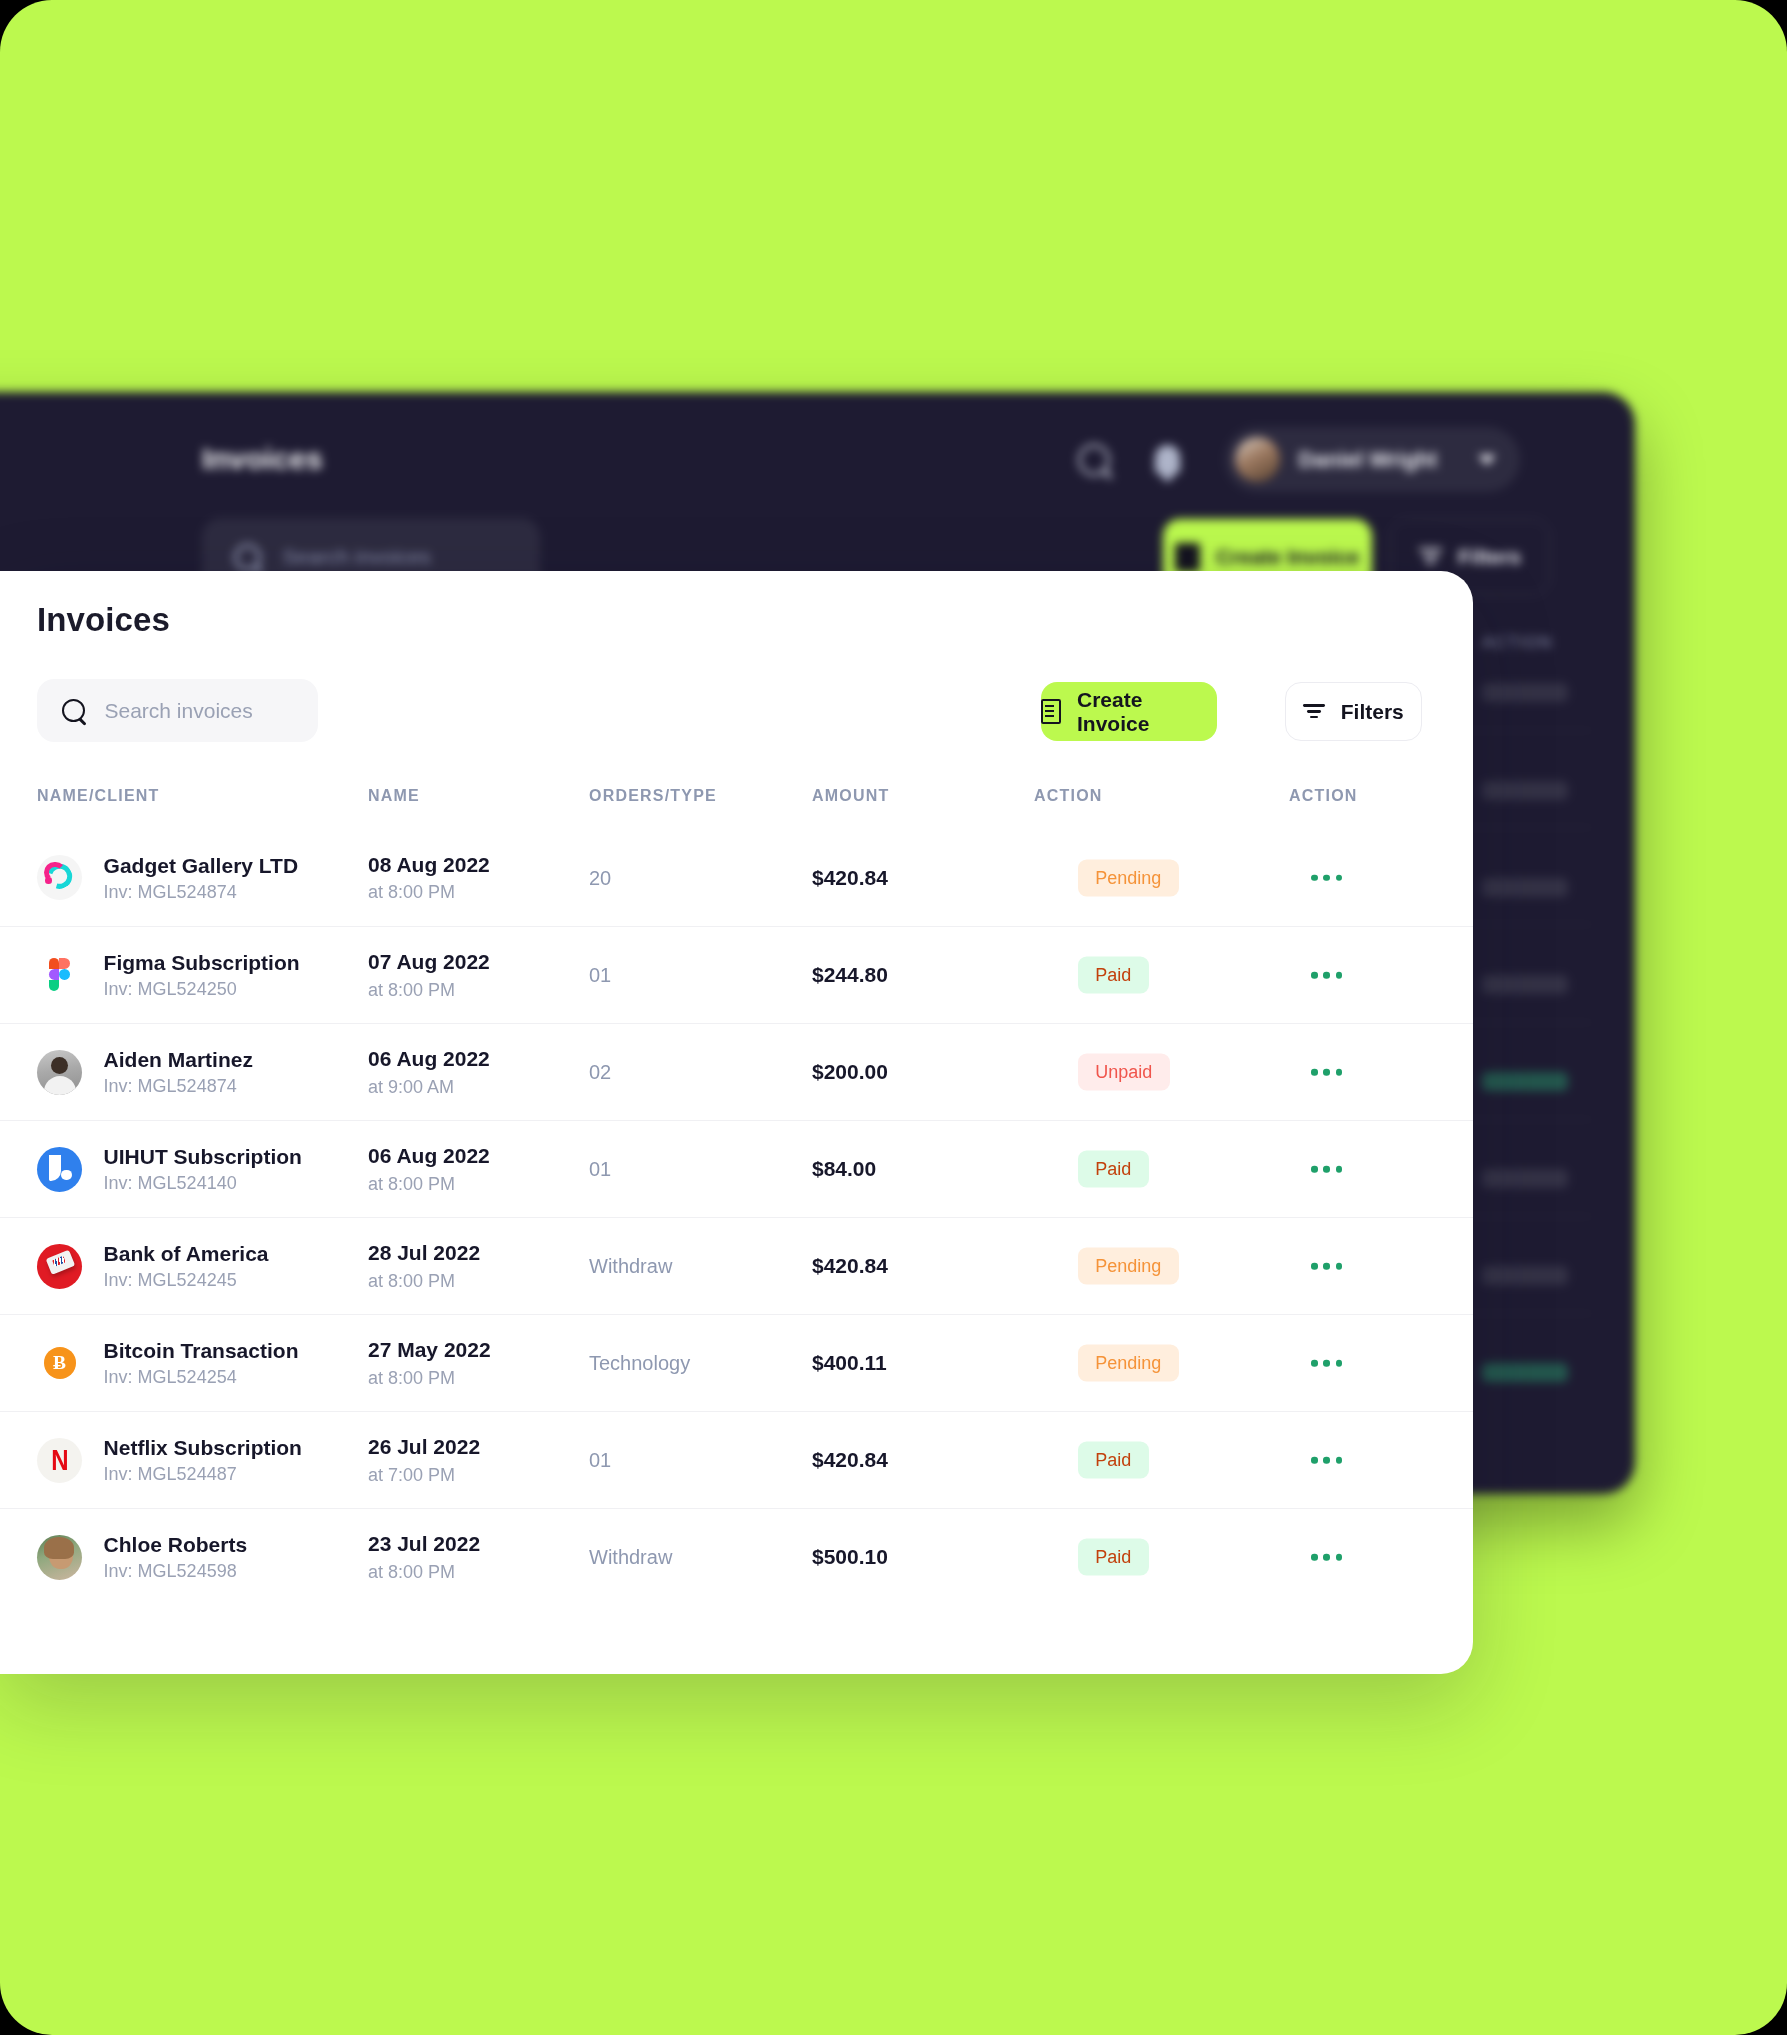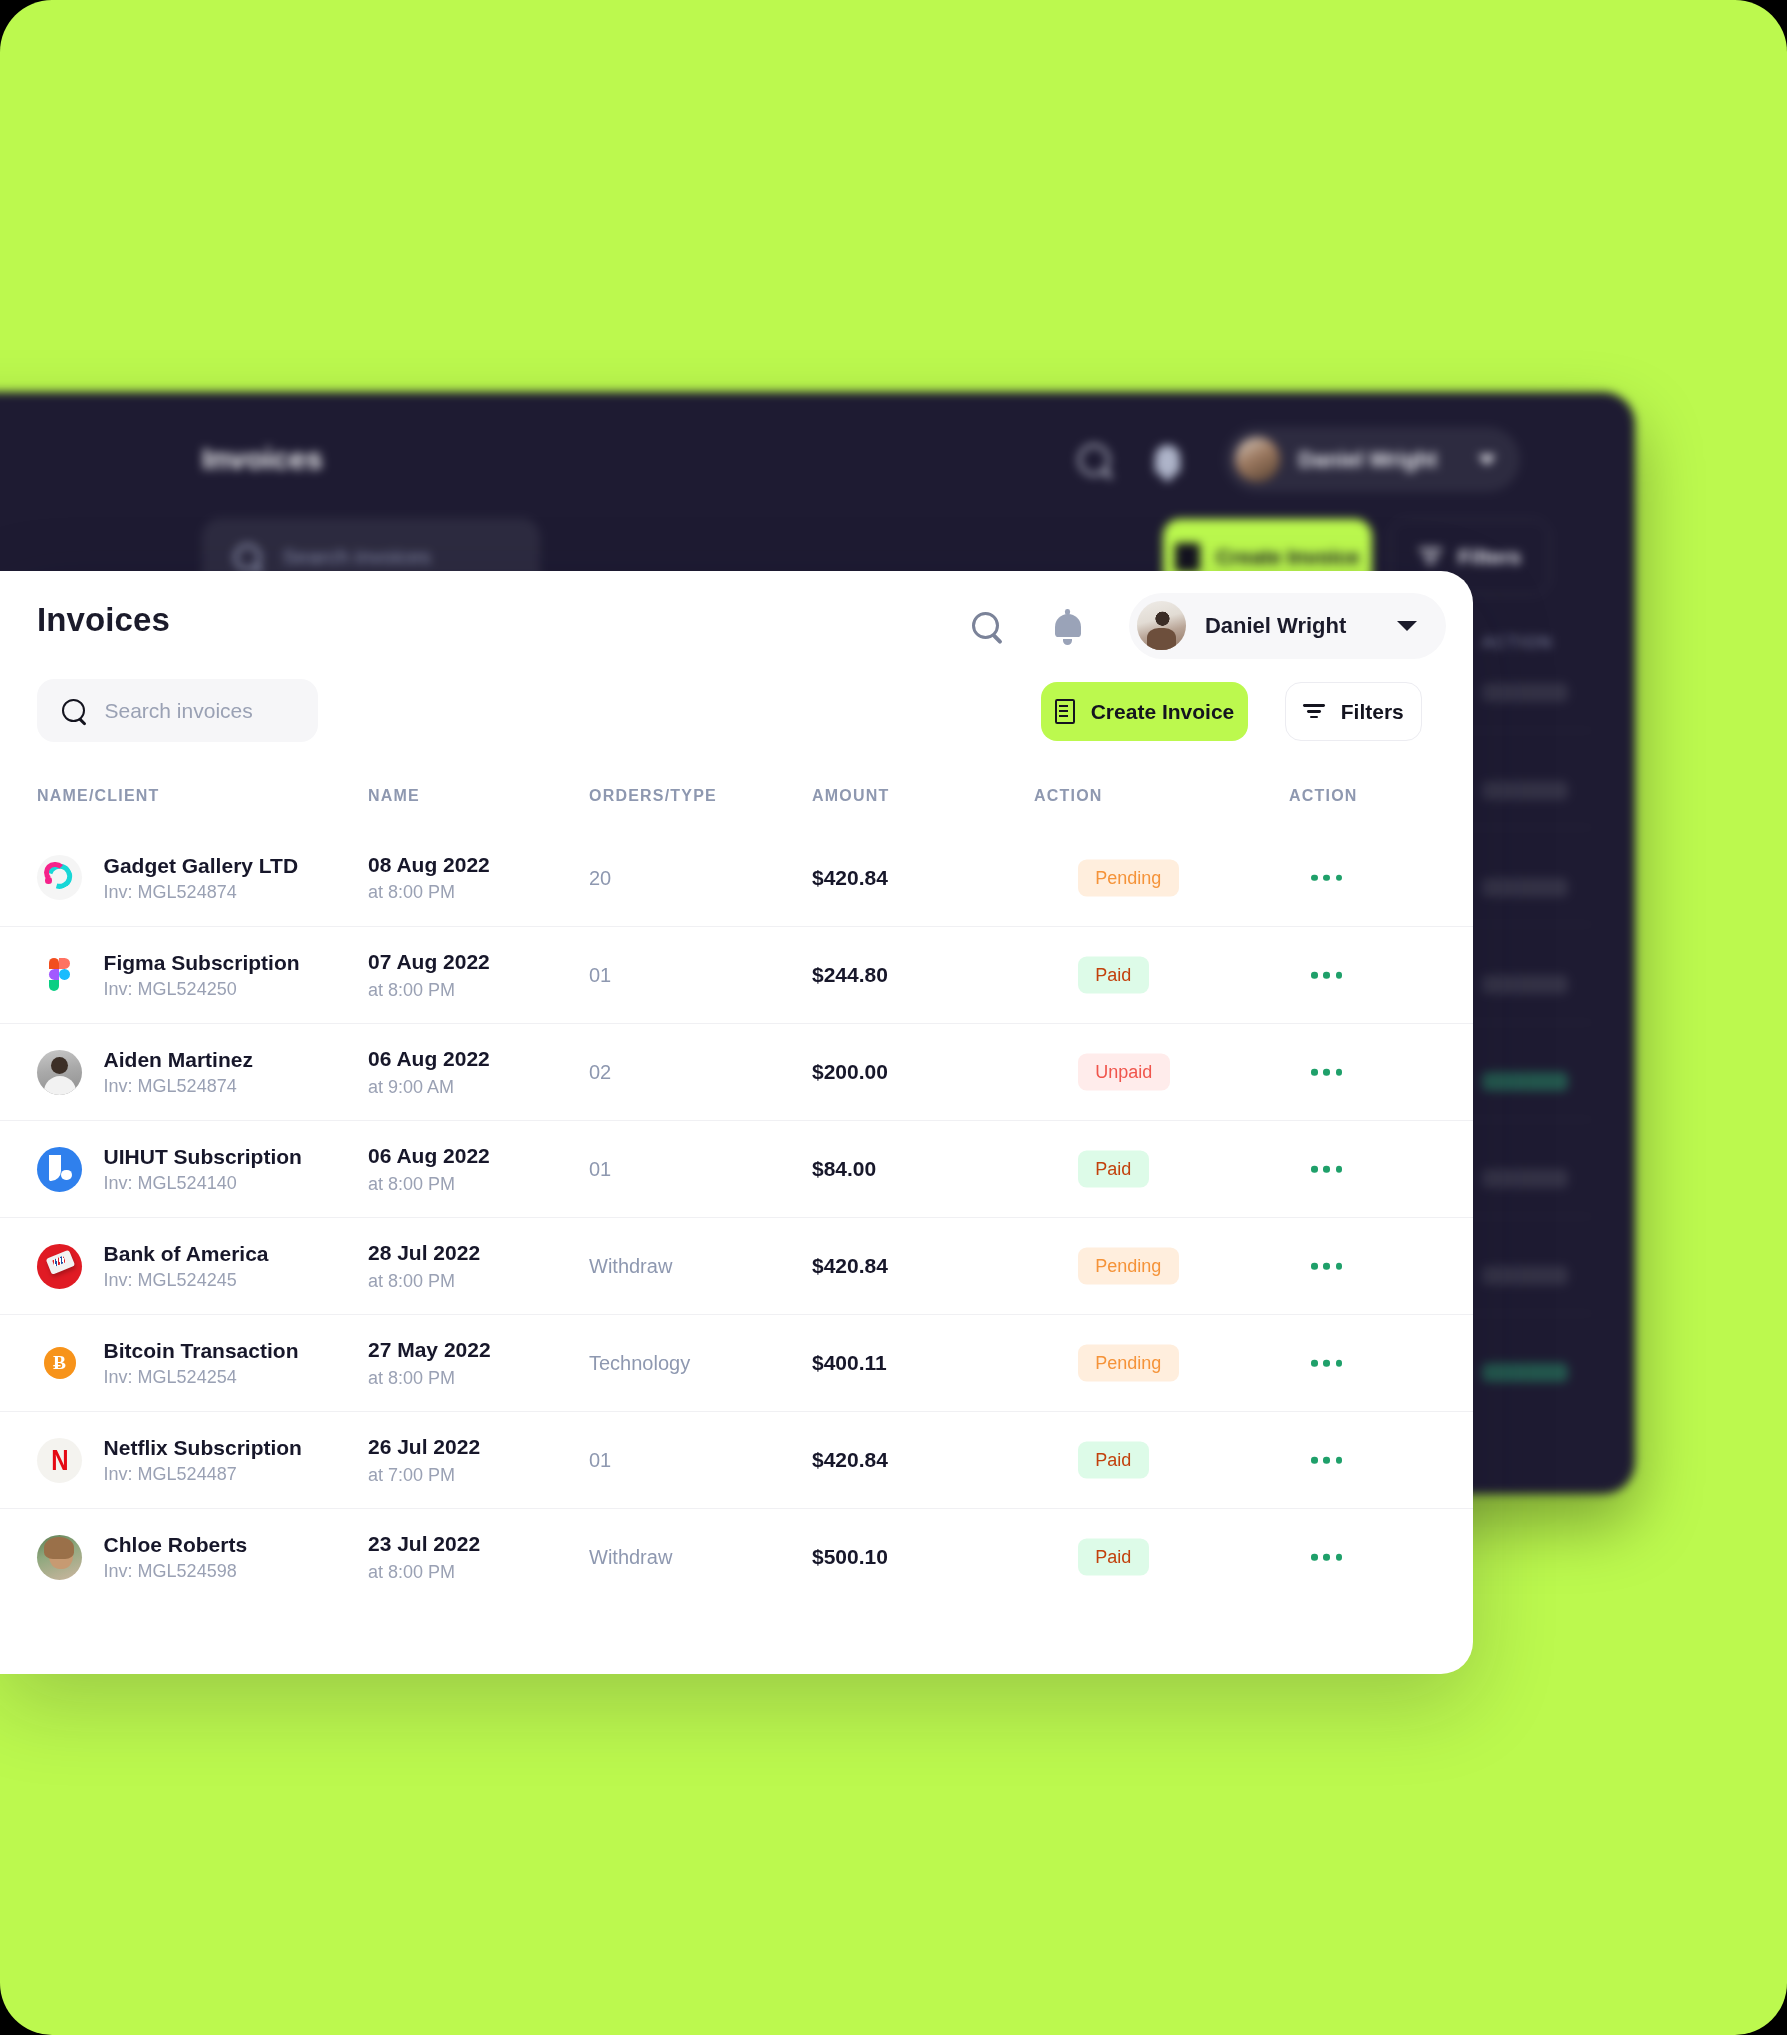--- a/index.html
+++ b/index.html
@@ -133,21 +133,21 @@
     width: 281px; height: 63px; background: #f6f6f8; border-radius: 17.3px;
     display: flex; align-items: center; gap: 20px; padding-left: 24.5px; cursor: text;
   }
   .search-box .mag2 { width: 23px; height: 23px; border: 2.9px solid #14141f; border-radius: 50%; position: relative; flex: none;}
   .search-box .mag2:after { content:""; position:absolute; width:2.9px; height:9.4px; background:#14141f; right:-1.4px; bottom:-6.5px; transform:rotate(-45deg); border-radius:1.4px;}
   .search-ph { color: #9aa1b4; font-size: 21px; }
 
   .btn-create {
     position: absolute; left: 1041px; top: 682px;
     top: 111px;
-    width: 207px; height: 59px; background: #bcf94e; border: none; border-radius: 16px;
+    width: 176px; height: 59px; background: #bcf94e; border: none; border-radius: 16px;
     display: flex; align-items: center; justify-content: center; gap: 16px; cursor: pointer;
   }
   .receipt { width: 20px; height: 24.5px; position: relative; flex:none;}
   .receipt .rbody{position:absolute;inset:0;border:2.5px solid #14141f;border-radius:2.2px;}
   .receipt .rline{position:absolute;left:4.3px;width:8.6px;height:2.2px;background:#14141f;}
   .receipt .rline.a{top:5.8px;} .receipt .rline.b{top:10.8px;} .receipt .rline.c{top:16px;}
   .btn-create .lbl { font-size: 21px; font-weight: 700; color: #14141f; }
 
   .btn-filters {
     position: absolute; left: 1285px; top: 111px;
@@ -295,37 +295,20 @@
       <div class="dp-pill" style="left:1568px; top:874px"></div>
       <div class="dp-pill green" style="left:1568px; top:971px"></div>
     </div>
   </div>
 
   <div class="card">
 
     <div class="hdr">
       <div class="page-title">Invoices</div>
 
-      <div class="hdr-right">
-        <div class="icon-btn">
-          <div class="mag"></div>
-        </div>
-        <div class="icon-btn">
-          <div class="bell">
-            <div class="stem"></div>
-              <div class="body"></div>
-              <div class="clap"></div>
-          </div>
-        </div>
-        <div class="user-chip">
-          <div class="avatar-dw"></div>
-          <div class="user-name">Daniel Wright</div>
-          <div class="caret"></div>
-        </div>
-      </div>
     </div>
 
     <div class="search-box">
       <div class="mag2"></div>
       <div class="search-ph">Search invoices</div>
     </div>
 
     <div class="btn-create">
       <div class="receipt">
         <div class="rbody"></div>

